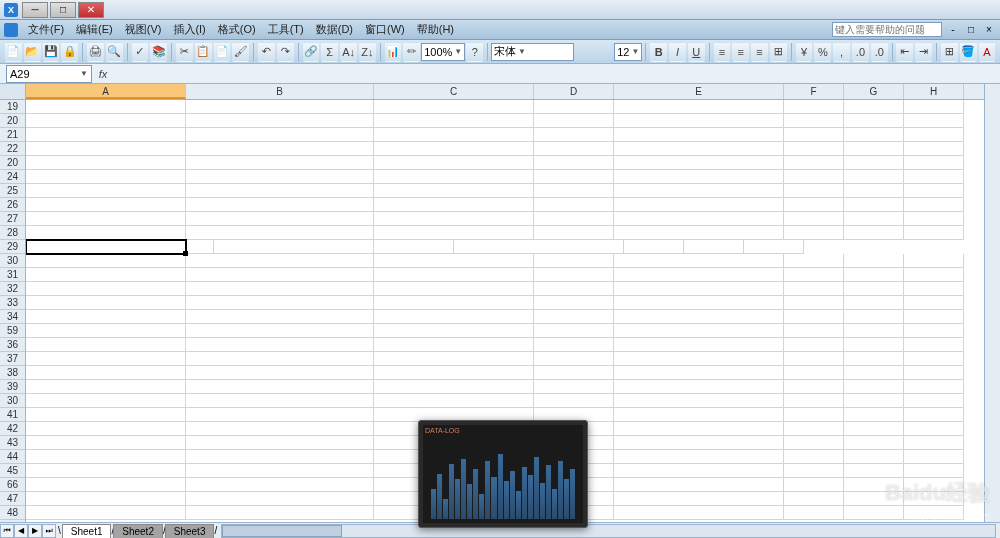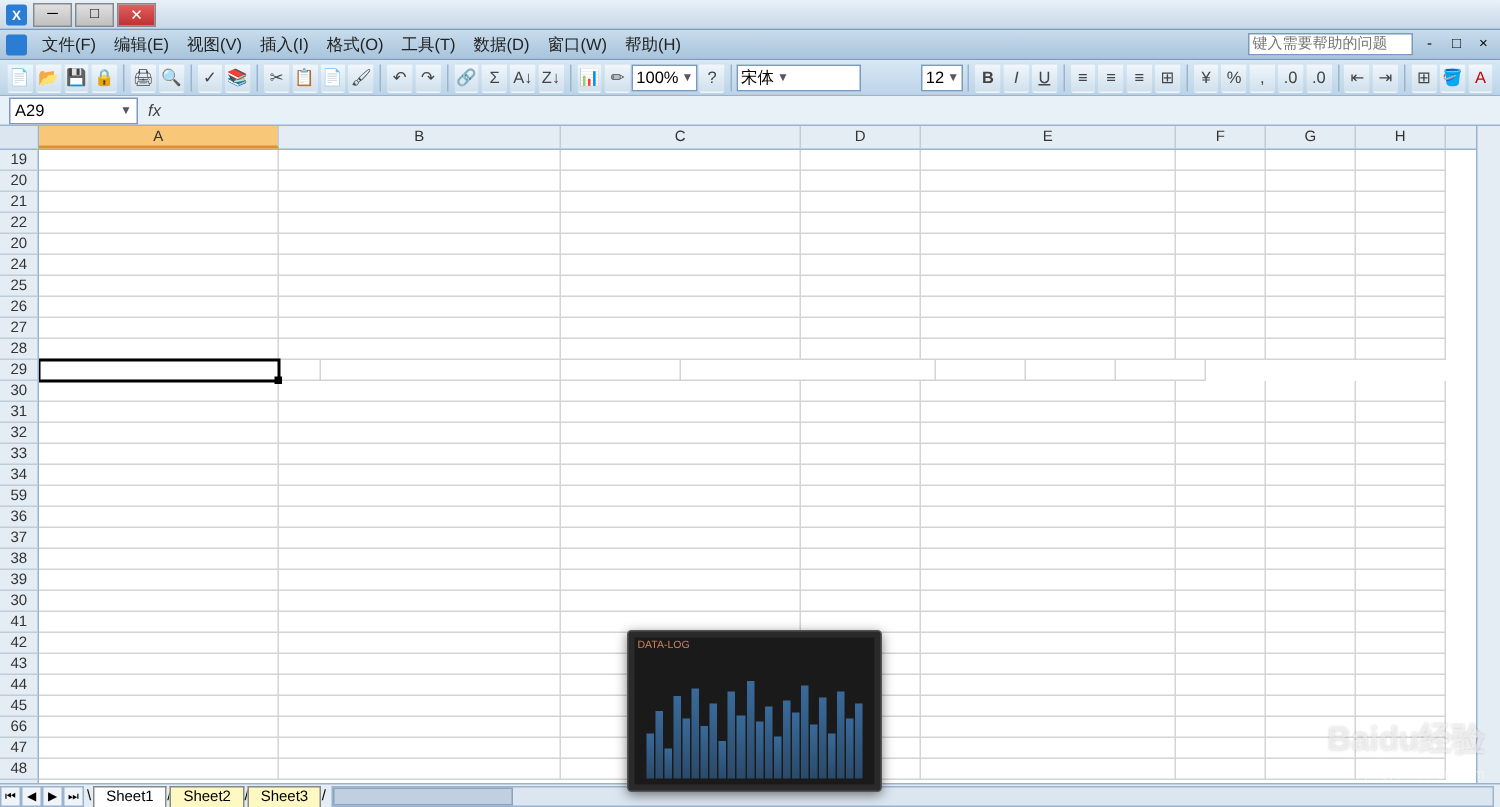--- a/index.html
+++ b/index.html
@@ -50,21 +50,21 @@
     .grid-row { height: 14px; display: flex; }
     .cell { border-right: 1px solid #d4d4d4; border-bottom: 1px solid #d4d4d4; font-size: 10px; padding: 0 2px; line-height: 13px; text-align: right; }
     .selected-cell { outline: 2px solid #000; outline-offset: -1px; position: absolute; pointer-events: none; }
     .sel-handle { position: absolute; width: 5px; height: 5px; background: #000; }
     .scroll-right { width: 16px; background: #e4ecf4; border-left: 1px solid #9ab4d0; }
     
     
     .sheet-tabs { height: 16px; background: #e4ecf4; display: flex; align-items: center; font-size: 10px; border-top: 1px solid #9ab4d0; }
     .nav-btn { width: 14px; height: 14px; border: 1px solid #9ab4d0; background: #f0f4f8; display: flex; align-items: center; justify-content: center; font-size: 8px; cursor: pointer; }
     .tab { padding: 0 8px; border: 1px solid #888; border-bottom: none; background: #fff; margin-left: -1px; cursor: pointer; height: 14px; line-height: 13px; }
-    .tab.inactive { background: #fef9c3; }
+    .tab.inactive { background: #a3a3a3; }
     .hscroll { flex: 1; margin: 0 4px; height: 14px; background: #dce6f0; border: 1px solid #9ab4d0; position: relative; }
     .hscroll-thumb { position: absolute; left: 0; width: 120px; height: 100%; background: #c0d0e0; border: 1px solid #8aa4c0; }
     
     
     .thumb-popup { position: absolute; left: 418px; top: 420px; width: 170px; height: 108px; background: #2a2a2a; border: 1px solid #555; border-radius: 3px; padding: 4px; box-shadow: 0 2px 8px rgba(0,0,0,.5); }
     .thumb-inner { width: 100%; height: 100%; background: #1a1a1a; position: relative; overflow: hidden; }
     .thumb-title { font-size: 7px; color: #d08060; padding: 2px; }
     .thumb-bars { position: absolute; bottom: 4px; left: 8px; right: 8px; height: 56px; display: flex; align-items: flex-end; gap: 1px; }
     .thumb-bar { flex: 1; background: linear-gradient(#3a6a9a,#2a4a6a); }
     

